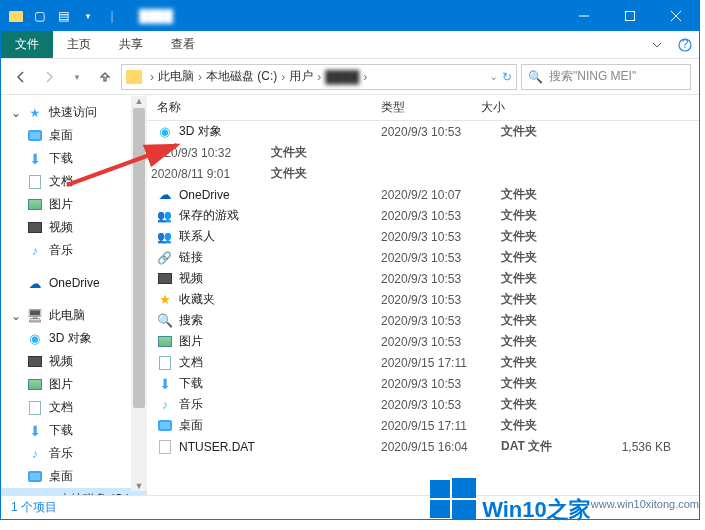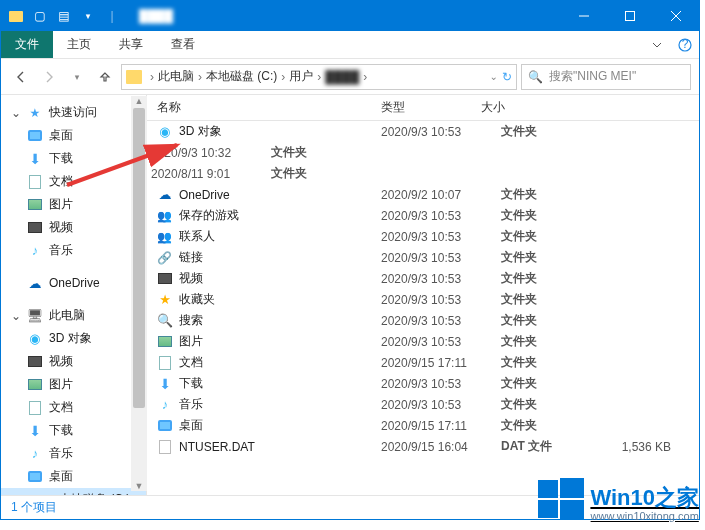--- a/index.html
+++ b/index.html
@@ -43,21 +43,21 @@
 .row{height:21px;display:flex;align-items:center;color:#222;}
 .row .c1{width:230px;display:flex;align-items:center;gap:6px;padding-left:6px;}
 .row .c2{width:120px;color:#555;}
 .row .c3{width:100px;color:#555;font-weight:bold;}
 .row .c4{width:80px;color:#555;text-align:right;padding-right:10px;}
 .row .fico{width:16px;height:16px;display:flex;align-items:center;justify-content:center;}
 .statusbar{height:24px;border-top:1px solid #e5e5e5;display:flex;align-items:center;padding:0 10px;color:#1e88e5;}
 .arrow{position:absolute;left:62px;top:100px;pointer-events:none;z-index:50;}
 .watermark{position:absolute;right:6px;bottom:8px;display:flex;align-items:flex-end;gap:6px;z-index:60;}
 .watermark .winlogo{width:46px;height:46px;}
-.watermark .wt{display:flex;flex-direction:column;align-items:center;line-height:1.1;text-decoration:underline;}
+.watermark .wt{display:flex;align-items:flex-start;line-height:1.1;}
 .watermark .wt .l1{font-size:22px;color:#0078d7;font-weight:bold;}
 .watermark .wt .l2{font-size:11px;color:#5b7a99;}
 
 .ico-desktop{width:14px;height:11px;border:2px solid #42a5f5;border-radius:2px;background:#6ec6ff;}
 .ico-download{color:#42a5f5;font-size:14px;}
 .ico-doc{width:12px;height:14px;background:#fff;border:1px solid #8bb;position:relative;}
 .ico-pic{width:14px;height:11px;background:linear-gradient(#8fd19e,#6b8);border:1px solid #489;}
 .ico-video{width:14px;height:11px;background:#555;border:1px solid #333;}
 .ico-music{color:#4fc3f7;font-size:13px;}
 .ico-onedrive{color:#0364b8;font-size:13px;}

